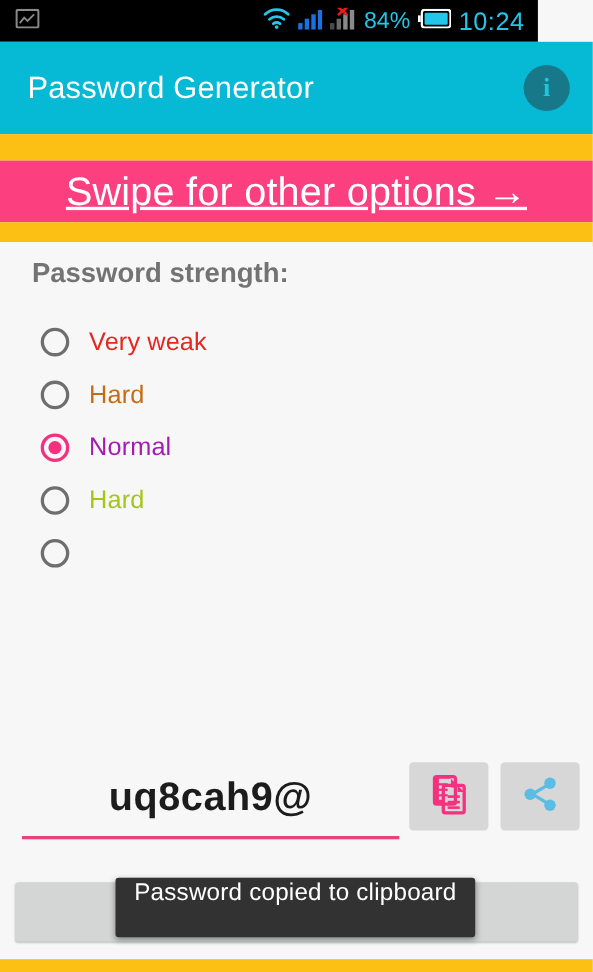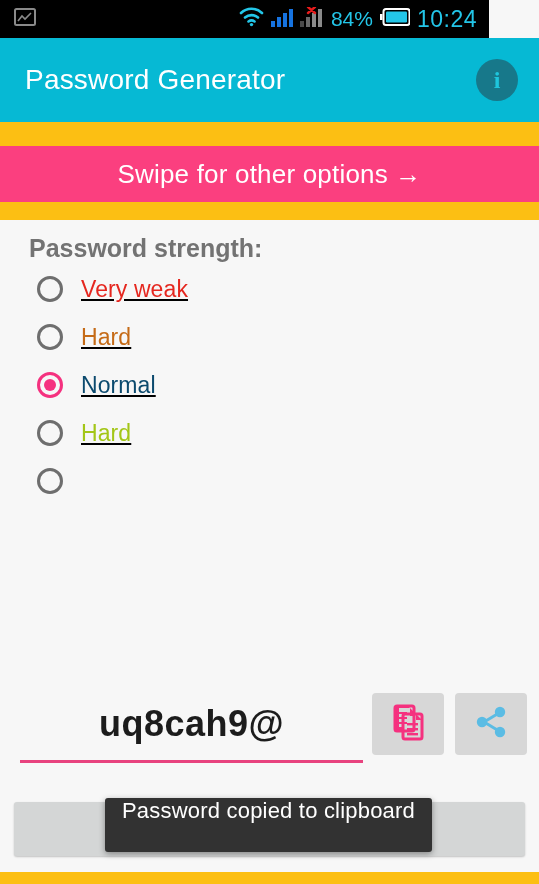--- a/index.html
+++ b/index.html
@@ -67,45 +67,44 @@
     position: absolute; top: 122px; left: 0;
     width: 539px; height: 24px; background: #fcbf13;
   }
   .swipe-banner {
     position: absolute; top: 146px; left: 0;
     width: 539px; height: 56px;
     background: #fb3f7f;
     display: flex; align-items: center; justify-content: center;
   }
   .swipe-banner .label {
-    color: #ffffff; font-size: 26px; font-weight: 400; letter-spacing: 0.2px;
+    color: #ffffff; font-size: 36px; font-weight: 400; letter-spacing: 0.2px; text-decoration: underline;
   }
   .band-yellow-mid {
     position: absolute; top: 202px; left: 0;
     width: 539px; height: 22px; background: #fcbf13;
   }
 
   
   .content {
     position: absolute; top: 220px; left: 0;
     width: 539px; height: 820px;
     background: #f7f7f7;
     padding-left: 12px;
   }
   .section-title {
     position: absolute; top: 14px; left: 29px;
     font-size: 25px; font-weight: 700; color: #737373;
   }
 
   .radio-list { position: absolute; top: 56px; left: 0; width: 539px; }
   .radio-row {
-    display: flex; align-items: flex-start;
+    display: flex; align-items: flex-end;
     height: 48px; padding-left: 37px;
     cursor: pointer;
-    text-decoration: underline;
   }
   .radio {
     width: 26px; height: 26px; border-radius: 50%;
     border: 3px solid #6e6e6e;
     background: transparent;
     flex: none;
     position: relative;
   }
   .radio.checked {
     border-color: #f5317f;
@@ -253,21 +252,21 @@
         <span class="radio-label" style="color:#e5271f">Very weak</span>
       </div>
 
       <div class="radio-row">
         <span class="radio"></span>
         <span class="radio-label" style="color:#c56b17">Hard</span>
       </div>
 
       <div class="radio-row">
         <span class="radio checked"></span>
-        <span class="radio-label" style="color:#0c4a6e">Normal</span>
+        <span class="radio-label" style="color:#a21caf">Normal</span>
       </div>
 
       <div class="radio-row">
         <span class="radio"></span>
         <span class="radio-label" style="color:#a3c617">Hard</span>
       </div>
 
       <div class="radio-row">
         <span class="radio"></span>
       </div>

